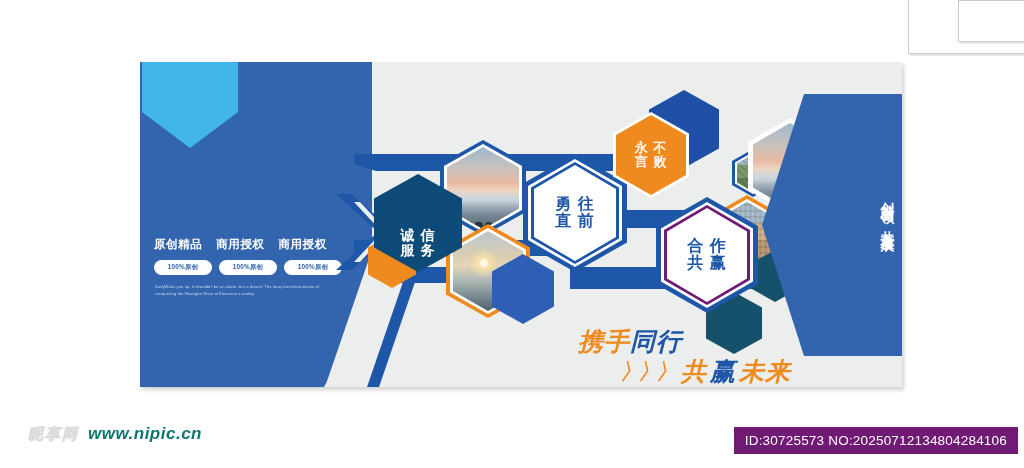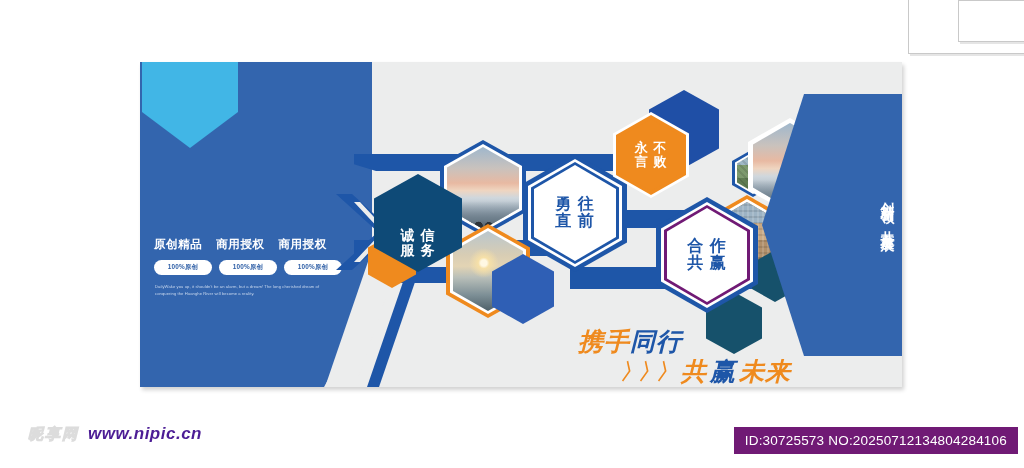--- a/index.html
+++ b/index.html
@@ -194,21 +194,21 @@
 
   
   .wm{
     position:absolute;left:28px;top:424px;display:flex;align-items:center;gap:9px;
     color:#e2e2e2;user-select:none;
   }
   .wm-logo{
     font-size:15px;font-weight:bold;letter-spacing:2px;
     -webkit-text-stroke:1px #dcdcdc;color:transparent;font-style:italic;
   }
-  .wm-url{font-size:17px;font-style:italic;font-weight:bold;color:#4c1d95;letter-spacing:.5px;}
+  .wm-url{font-size:17px;font-style:italic;font-weight:bold;color:#0f766e;letter-spacing:.5px;}
   .idbar{
     position:absolute;right:6px;top:427px;height:27px;background:#701a75;
     color:#ffffff;font-size:13.5px;display:flex;align-items:center;
     padding:0 11px;letter-spacing:.2px;white-space:nowrap;
   }
 </style>
 </head>
 <body>
 
 <div id="stage">

